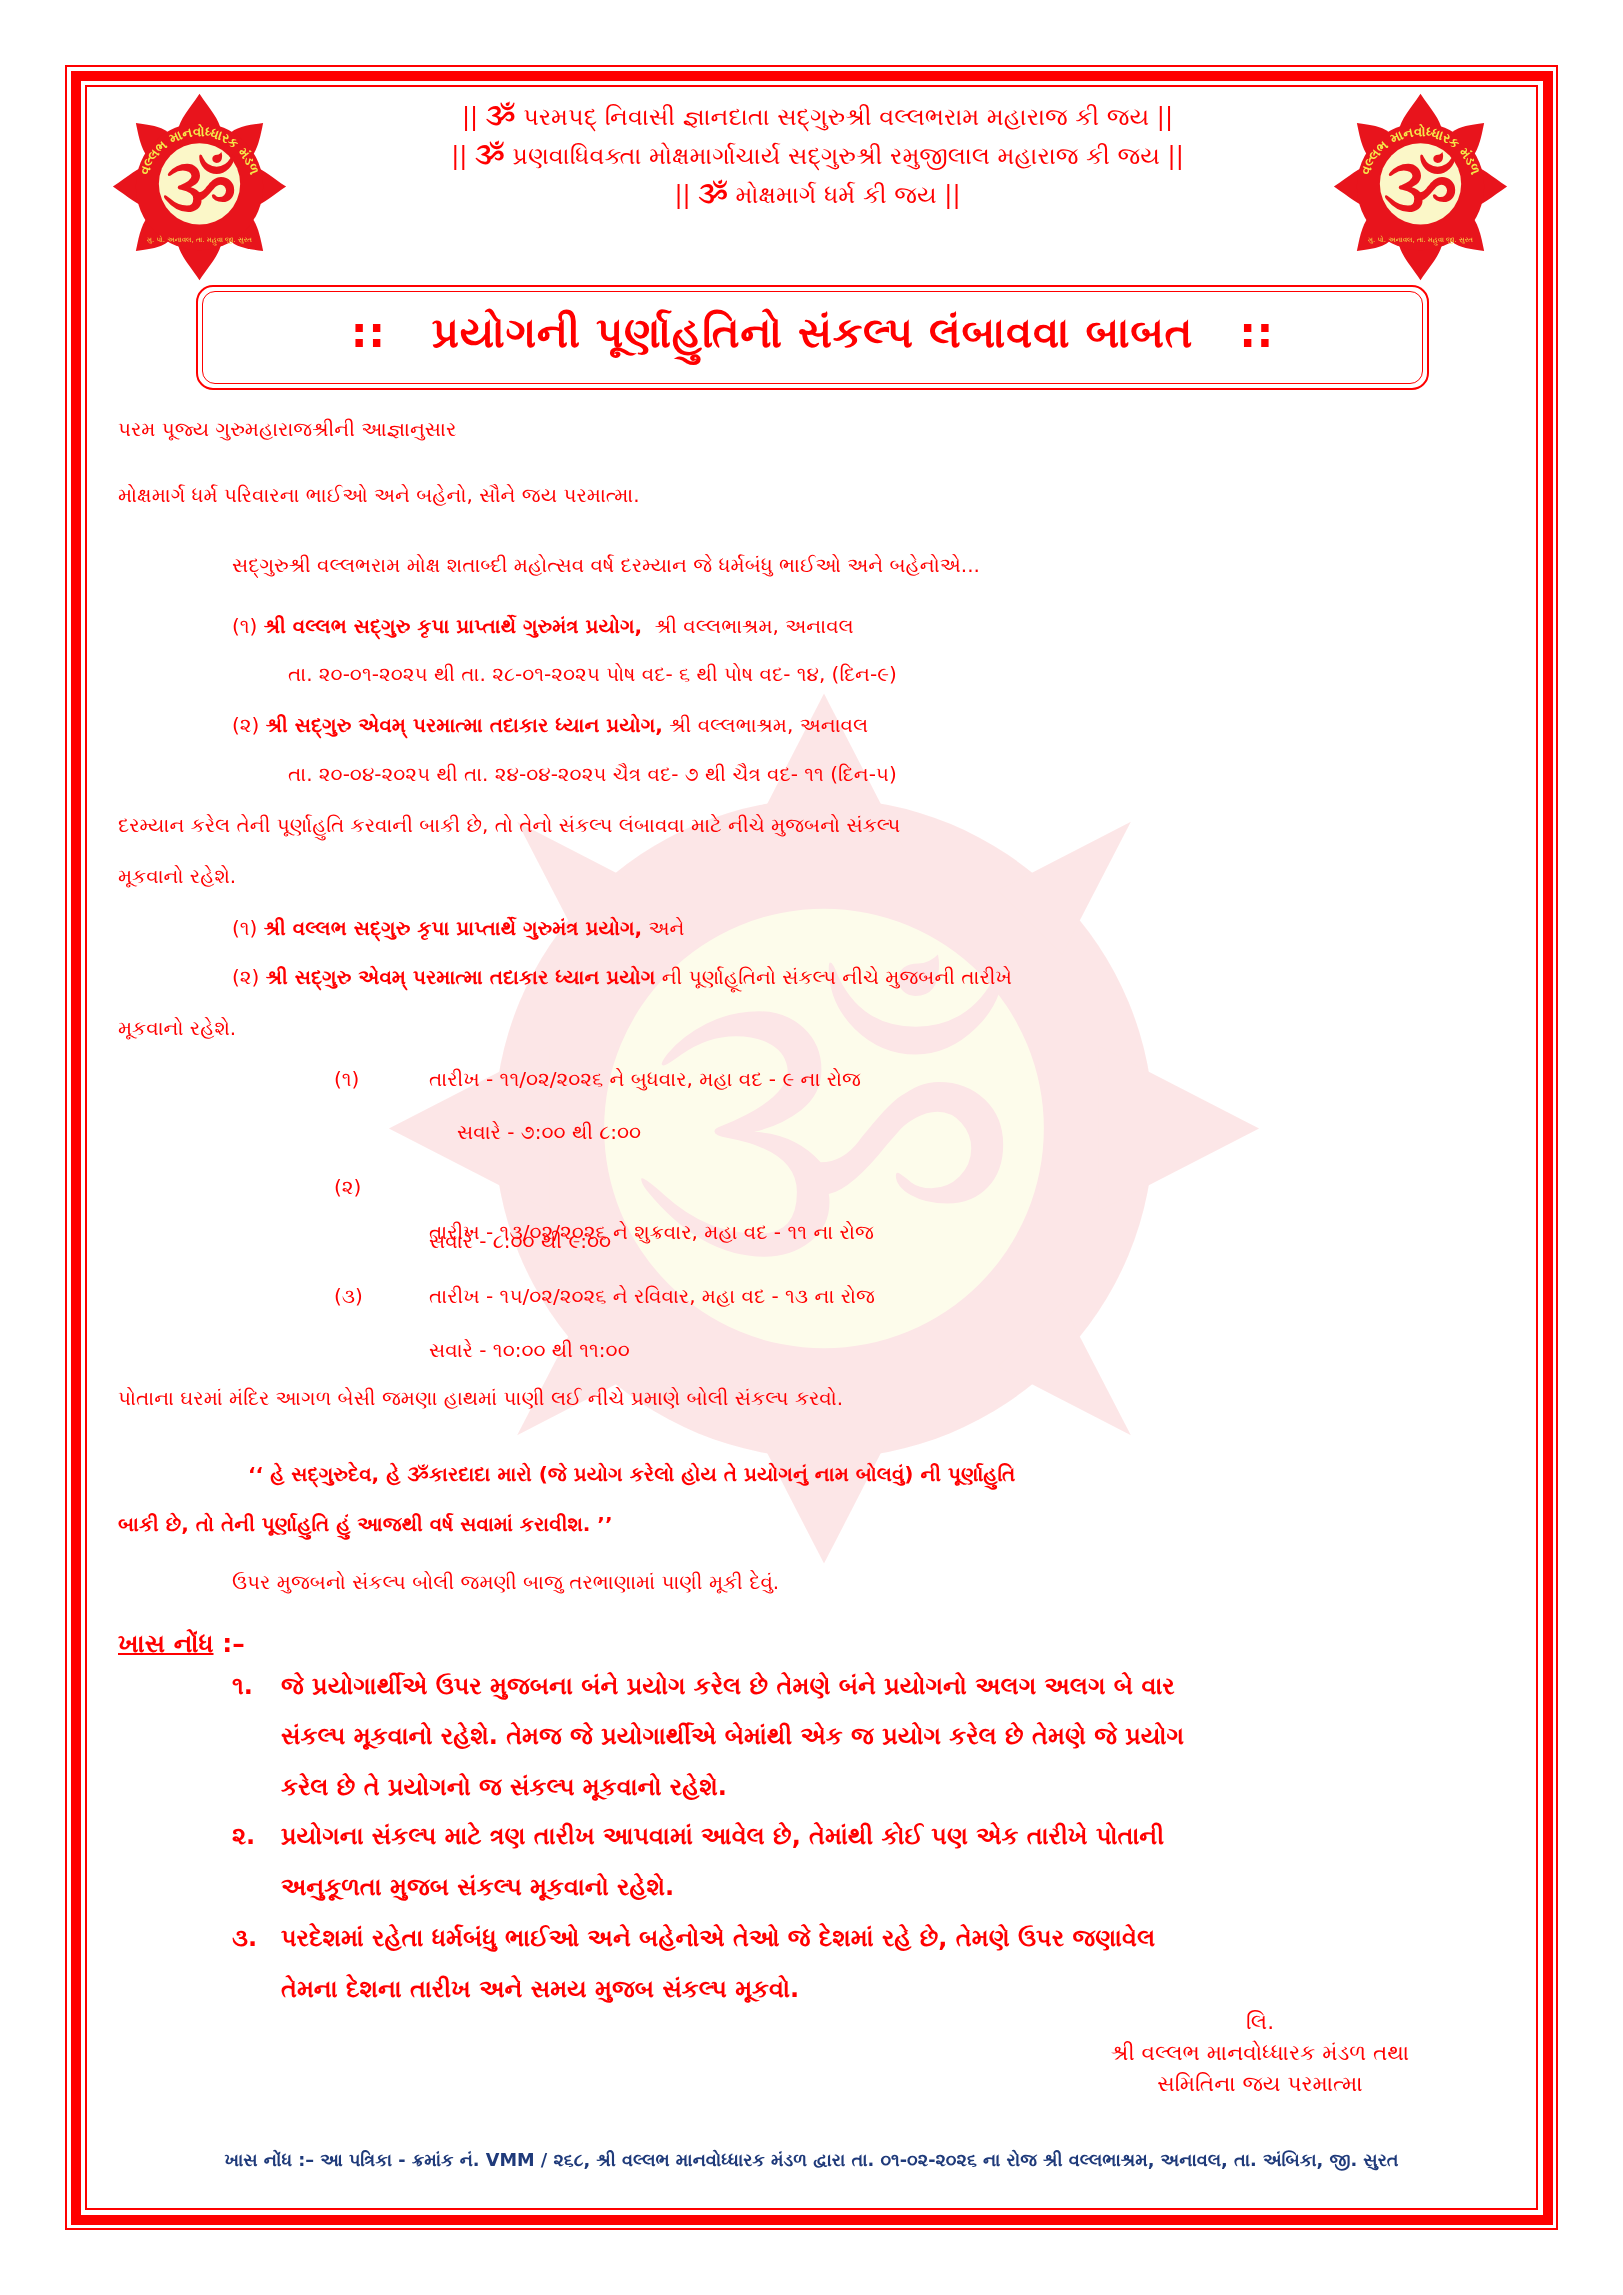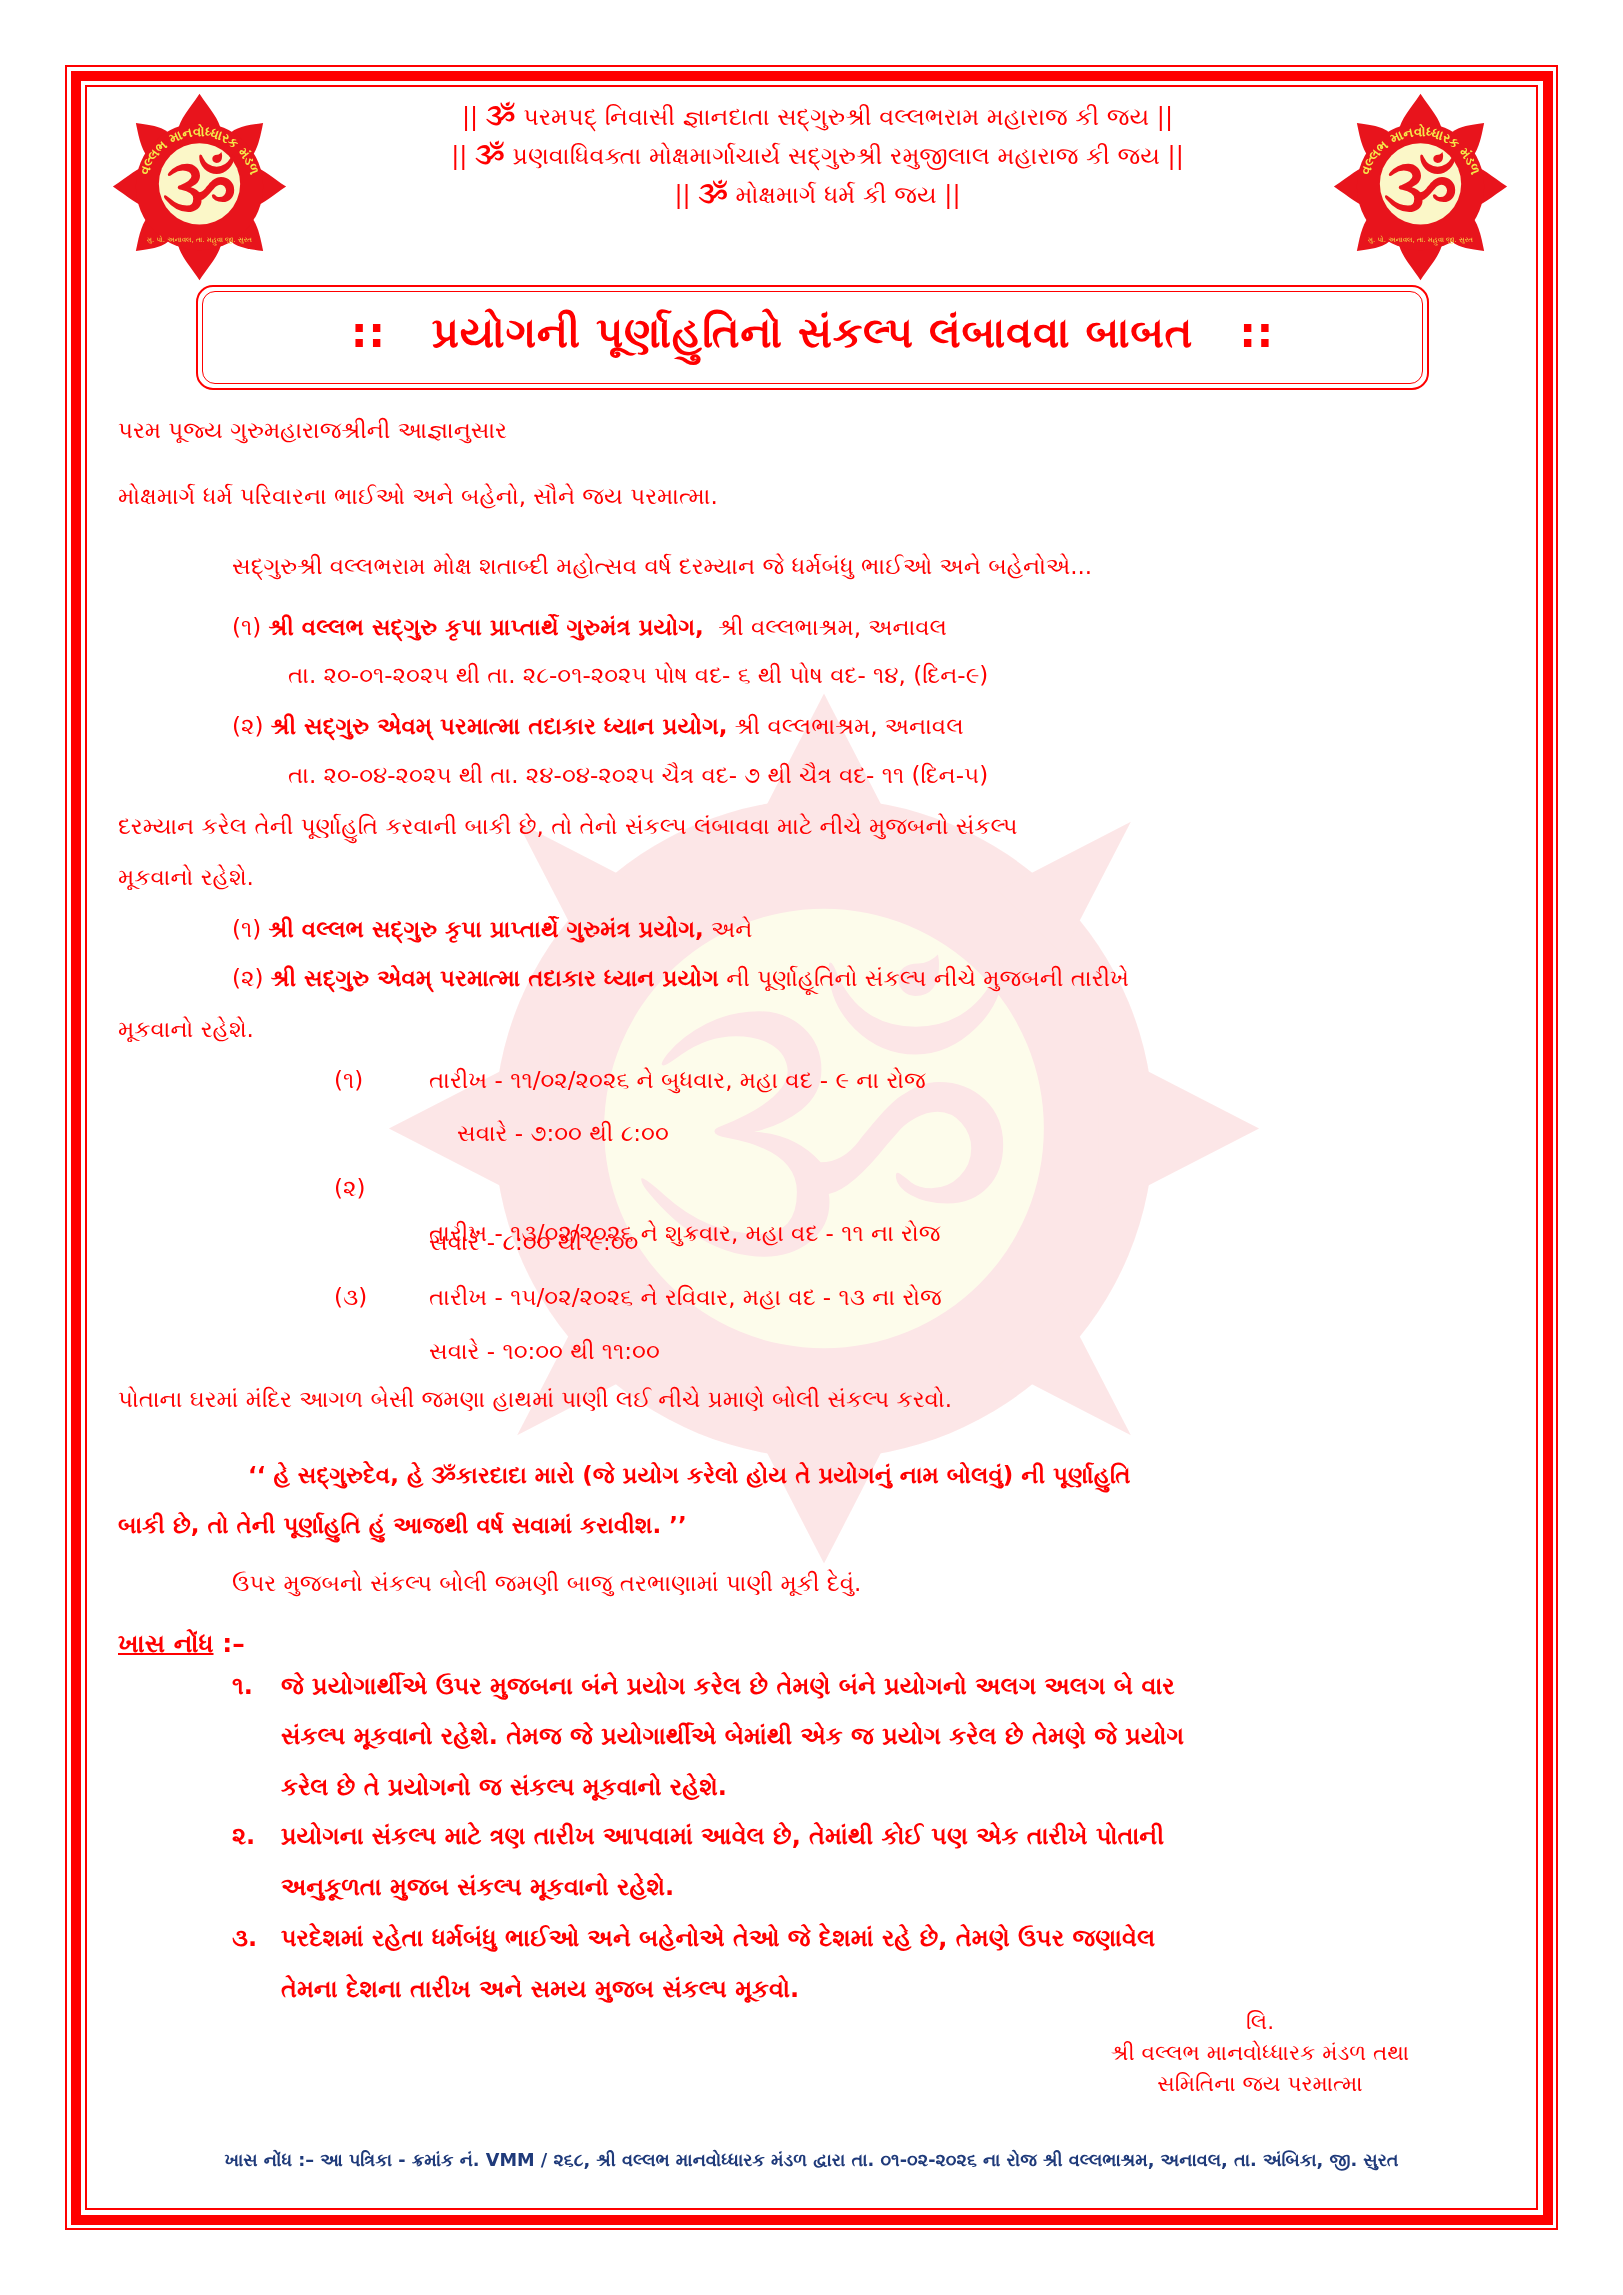--- a/index.html
+++ b/index.html
@@ -13,21 +13,21 @@
                  border: 2px solid #ff0000; box-sizing: border-box; }
   .watermark { position: absolute; left: 366px; top: 654px; width: 916px; height: 949px; opacity: 0.10; pointer-events: none; }
   .logo { position: absolute; width: 177px; height: 190px; }
   .logo.left { left: 111px; top: 92px; }
   .logo.right { left: 1332px; top: 92px; }
   .jay-lines { position: absolute; left: 366px; top: 97px; width: 903px; text-align: center; font-size: 24px; line-height: 37px; }
   .om { font-weight: bold; font-size: 27.5px; }
   .title-box { position: absolute; left: 196px; top: 285px; width: 1233px; height: 105px; border: 2.6px solid #ff0000; border-radius: 17px; box-sizing: border-box; }
   .title-box::after { content: ""; position: absolute; left: 3.9px; top: 3.9px; right: 3.9px; bottom: 3.9px; border: 1.3px solid #ff0000; border-radius: 13px; }
   .title { position: absolute; left: 196px; top: 308px; width: 1233px; text-align: center; font-size: 42px; font-weight: bold; letter-spacing: 0.7px; }
-  .body-line { position: absolute; font-size: 23px; white-space: nowrap; }
+  .body-line { position: absolute; font-size: 20px; white-space: nowrap; }
   .b { font-weight: bold; }
   .note-head { position: absolute; left: 118px; top: 1629px; font-size: 25px; font-weight: bold; }
   .note-head u { text-decoration: underline; text-decoration-thickness: 2px; }
   .note { position: absolute; left: 232px; font-size: 24px; font-weight: bold; white-space: nowrap; }
   .note-num { position: absolute; left: 232px; font-size: 24px; font-weight: bold; }
   .sig { position: absolute; left: 982px; top: 2006px; width: 556px; text-align: center; font-size: 21.6px; line-height: 31px; }
   .footer { position: absolute; left: 98px; top: 2145px; width: 1427px; text-align: center; color: #1f3a7a; font-size: 17.7px; line-height: 30px; font-weight: bold; }
   .footer a { color: #1f3a7a; text-decoration: underline; }
 </style>
 </head>

